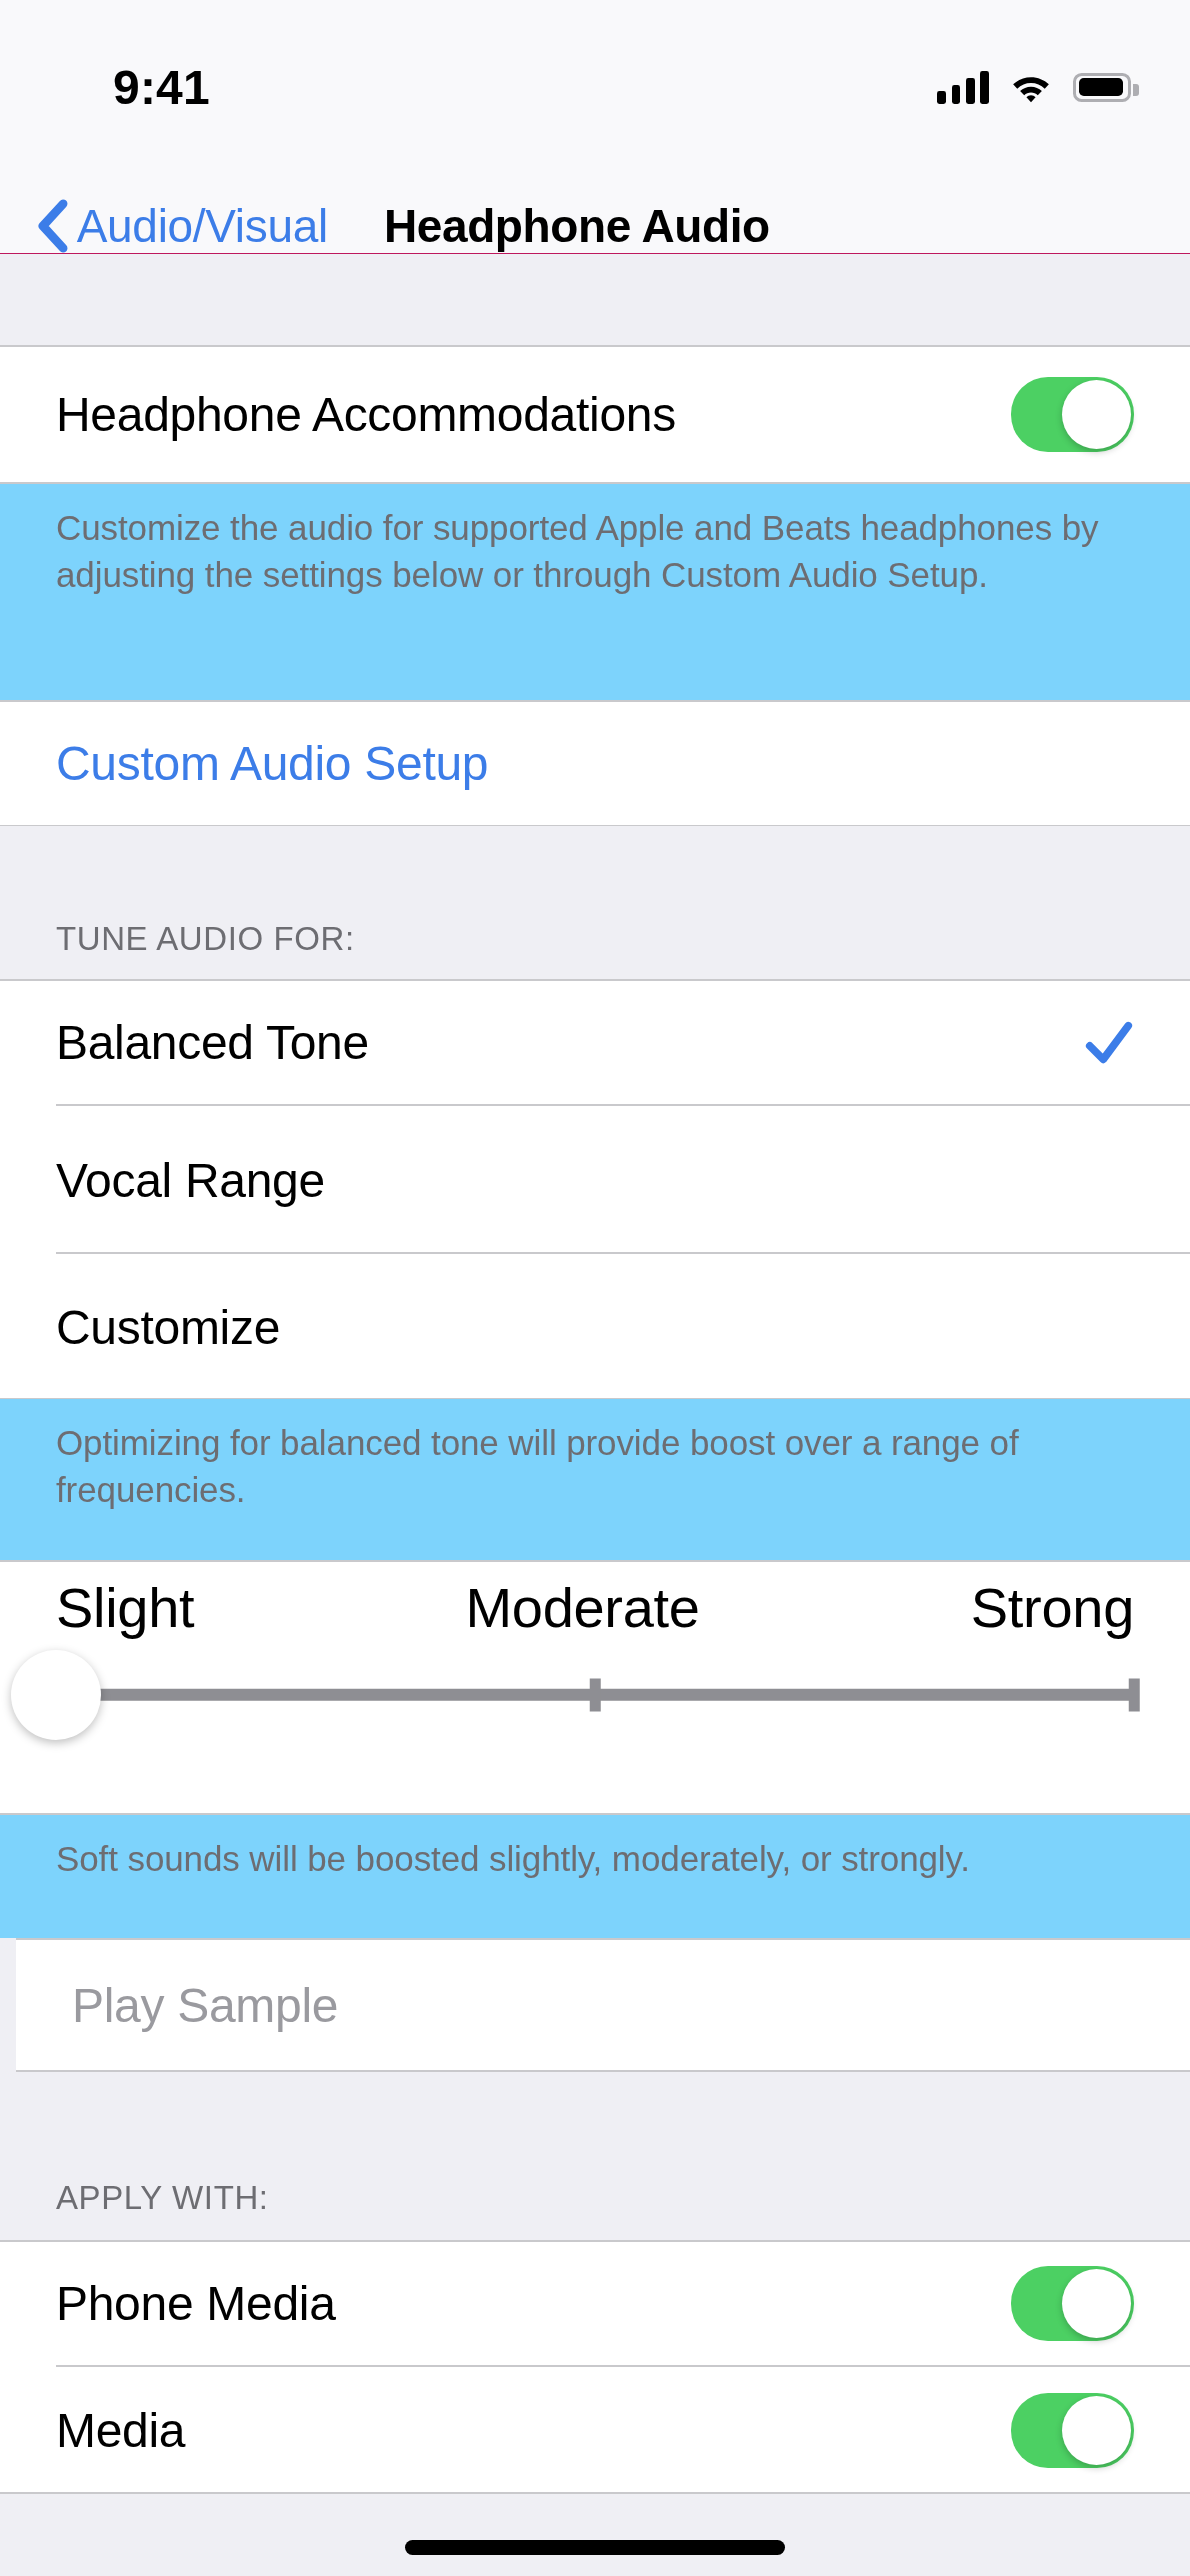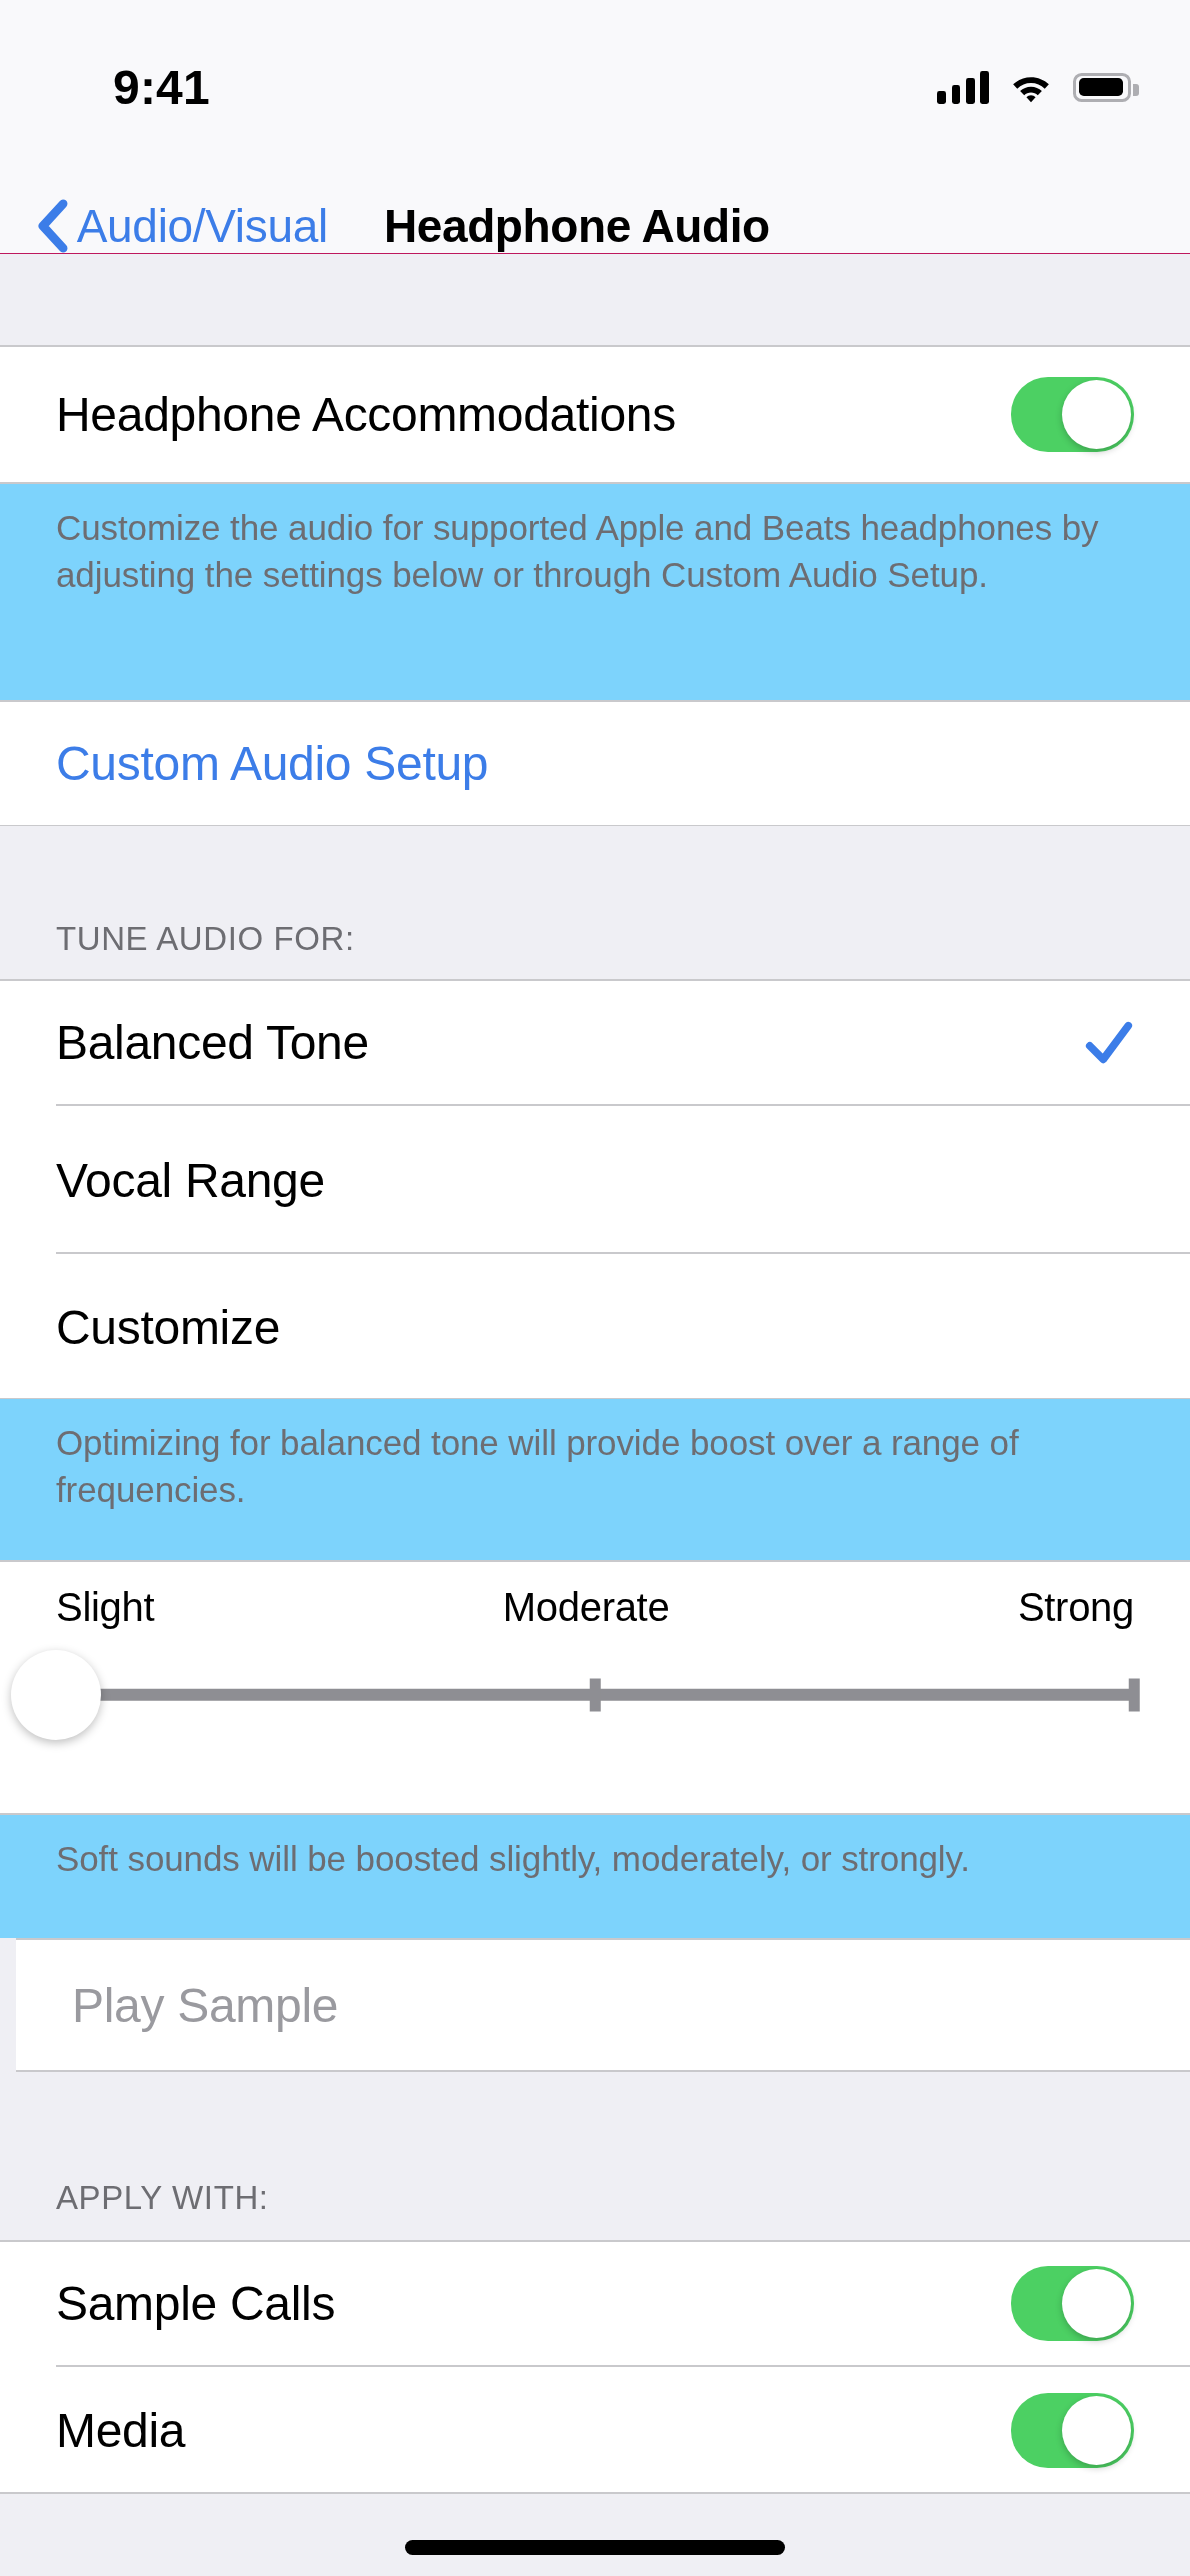--- a/index.html
+++ b/index.html
@@ -76,21 +76,21 @@
     background:#7dd3fc; font-size:35px; color:#6D6D72;
     line-height:1.33; padding:21px 56px 0 56px; letter-spacing:-0.1px;
   }
 
   
   .check { width:50px; height:50px; flex:none; }
 
   
   .slider-block { background:#FFFFFF; position:relative; padding:0 56px; }
   .slider-labels { display:flex; justify-content:space-between; align-items:center; height:82px; padding-top:13.4px; }
-  .slider-labels span { font-size:40px; color:#000; letter-spacing:-0.3px; }
+  .slider-labels span { font-size:56px; color:#000; letter-spacing:-0.3px; }
   .slider-wrap { position:relative; height:105px; }
   .track { position:absolute; left:0; right:0; top:50%; transform:translateY(-50%); height:12.5px; background:#8E8E93; border-radius:0; }
   .tick { position:absolute; top:50%; transform:translate(-50%,-50%); width:10.5px; height:33px; background:#8E8E93; }
   .knob-big {
     position:absolute; top:50%; transform:translate(-50%,-50%);
     width:90px; height:90px; border-radius:50%; background:#fff;
     box-shadow:0 2.9px 9.6px rgba(0,0,0,0.25); cursor:pointer;
   }
 
   
@@ -198,21 +198,21 @@
   <div class="cell" style="position:absolute;top:1938px;left:16px;width:1190px;height:134px;">
     <div class="topline"></div>
     <span class="cell-title disabled">Play Sample</span>
     <div class="botline"></div>
   </div>
 
   <div class="sec-header" style="position:absolute;top:2072px;left:0;width:1190px;height:168px;padding-bottom:23px;">APPLY WITH:</div>
 
   <div class="cell" style="position:absolute;top:2240px;left:0;width:1190px;height:127px;">
     <div class="topline"></div>
-    <span class="cell-title">Sample Calls</span>
+    <span class="cell-title">Phone Media</span>
     <div class="toggle">
         <div class="knob"></div>
       </div>
     <div class="sep"></div>
   </div>
 
   <div class="cell" style="position:absolute;top:2367px;left:0;width:1190px;height:127px;">
     <span class="cell-title">Media</span>
     <div class="toggle">
         <div class="knob"></div>

